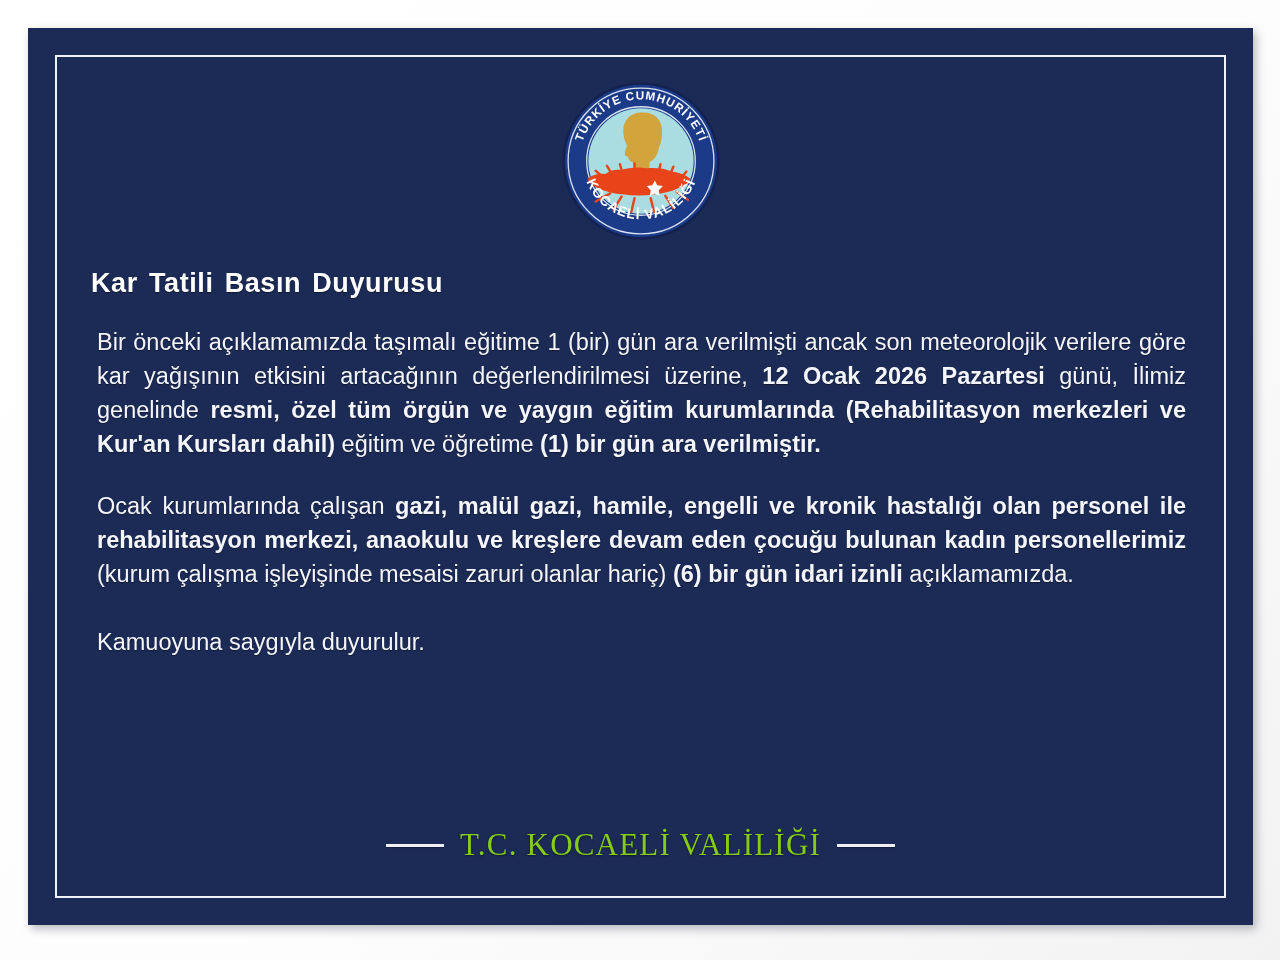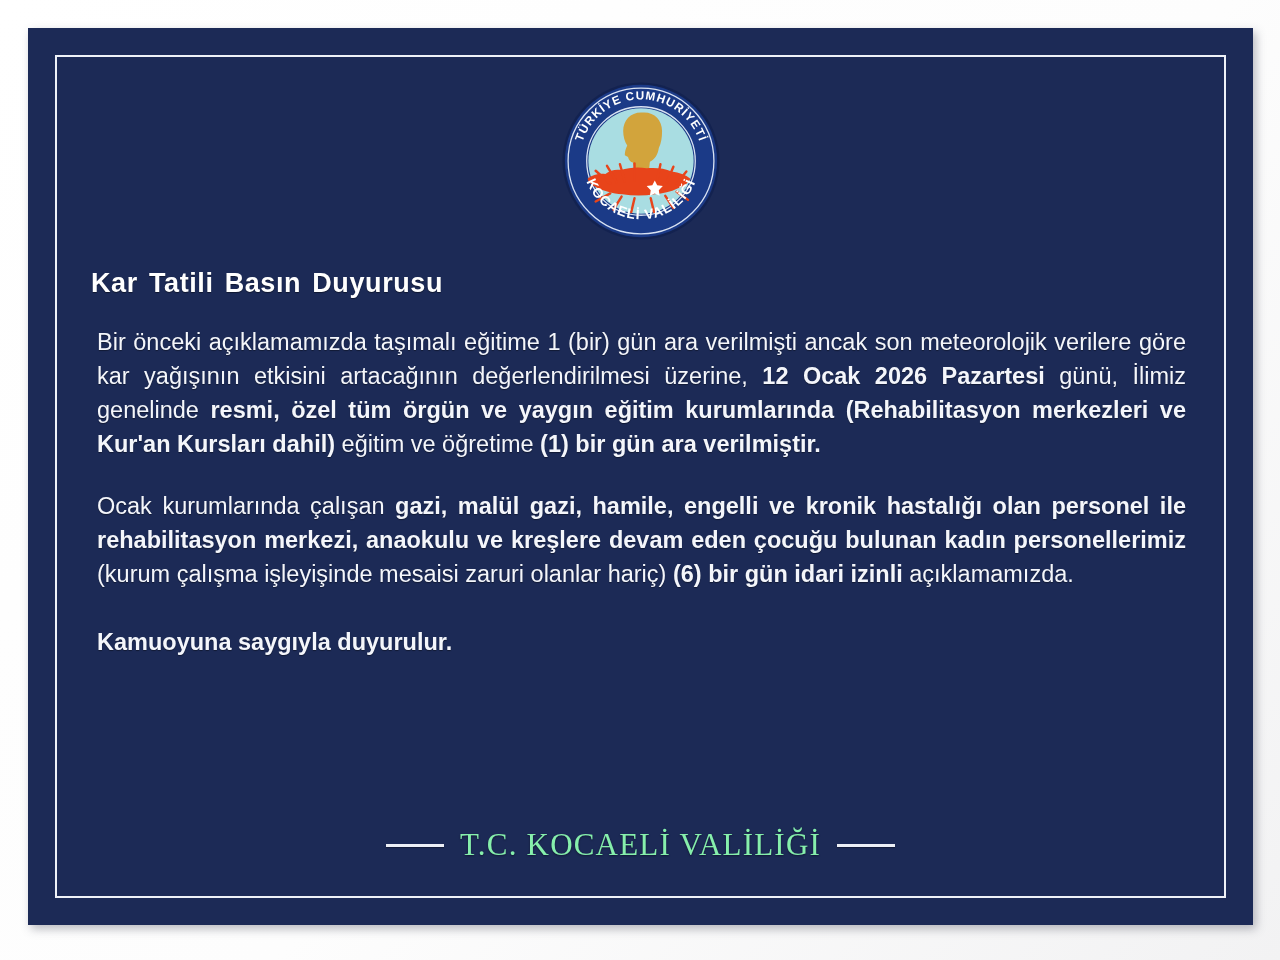--- a/index.html
+++ b/index.html
@@ -98,21 +98,21 @@
     margin: 0 0 28px 0;
   }
   .body-text p:last-child {
     margin-bottom: 0;
   }
   .body-text b {
     font-weight: bold;
   }
   .para-closing {
     margin-top: 34px !important;
-    font-weight: bold;
+    font-weight: normal;
   }
 
   
   .footer {
     position: absolute;
     left: 63px;
     right: 63px;
     bottom: 62px;
     display: flex;
     align-items: center;
@@ -121,21 +121,21 @@
   }
   .footer-rule {
     width: 58px;
     height: 3px;
     background: #eceff6;
     flex: none;
     box-shadow: 0 1px 1px rgba(0,0,0,0.35);
   }
   .footer-text {
     font-family: "Liberation Serif", serif;
-    color: #86efac;
+    color: #84cc16;
     font-size: 31px;
     letter-spacing: 1.2px;
     white-space: nowrap;
     text-shadow: 0 1px 2px rgba(0,0,0,0.45);
   }
 </style>
 </head>
 <body>
 
 <div class="page">

